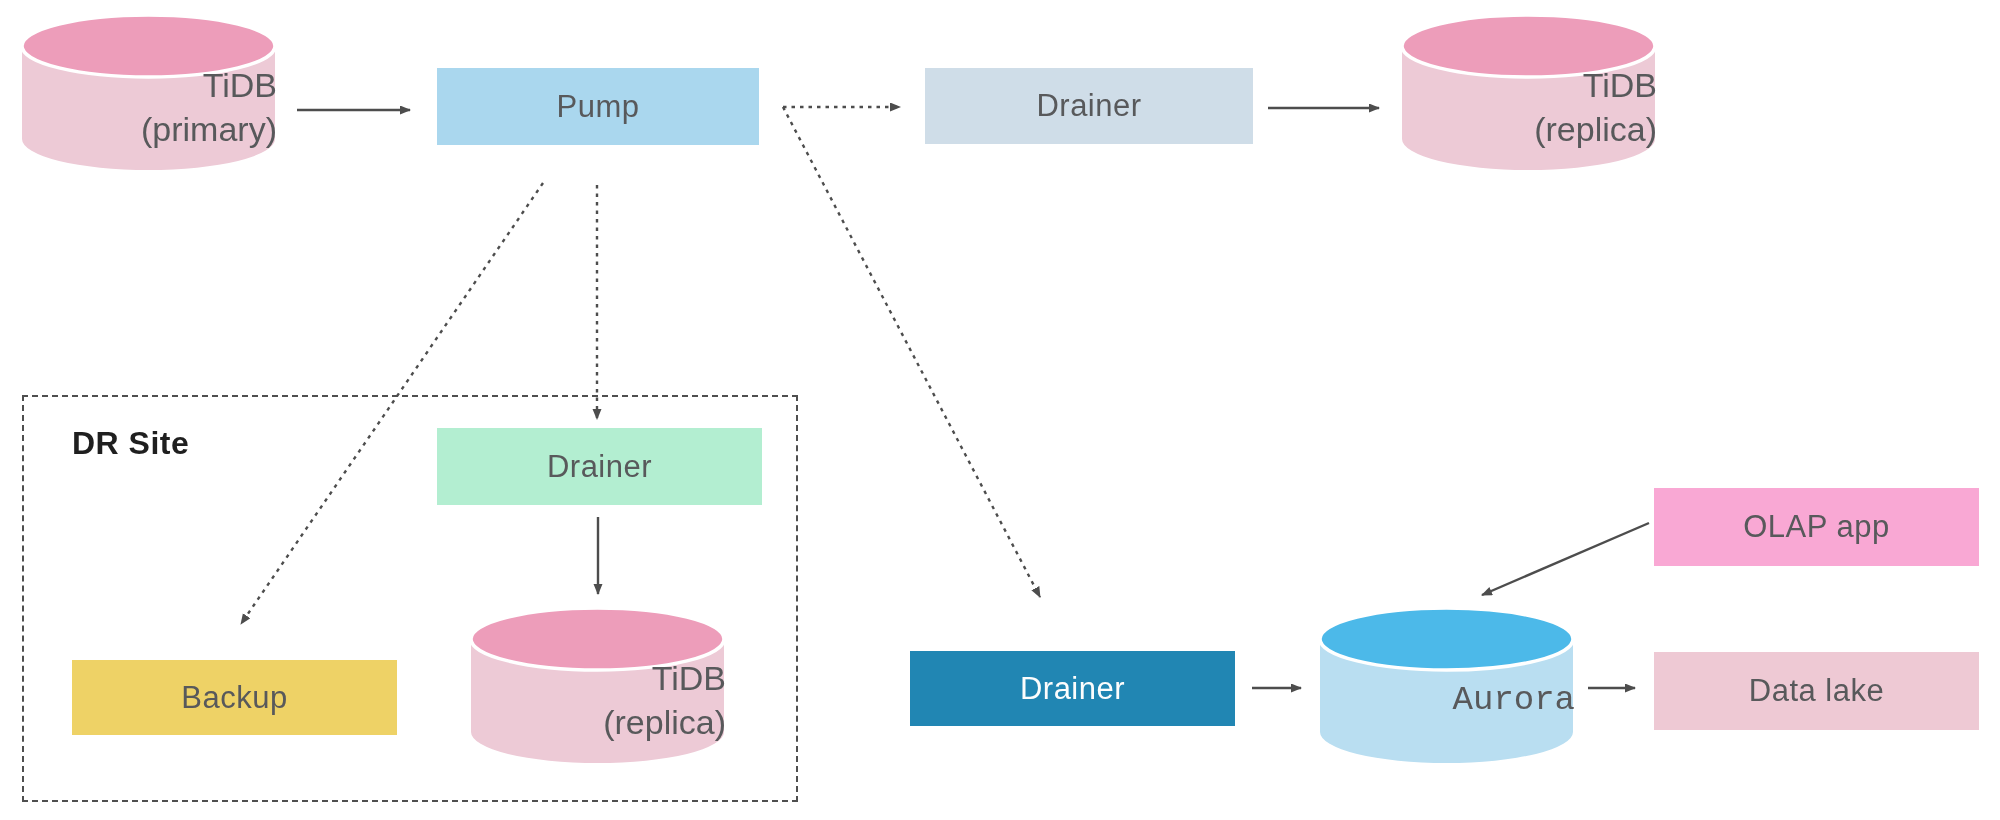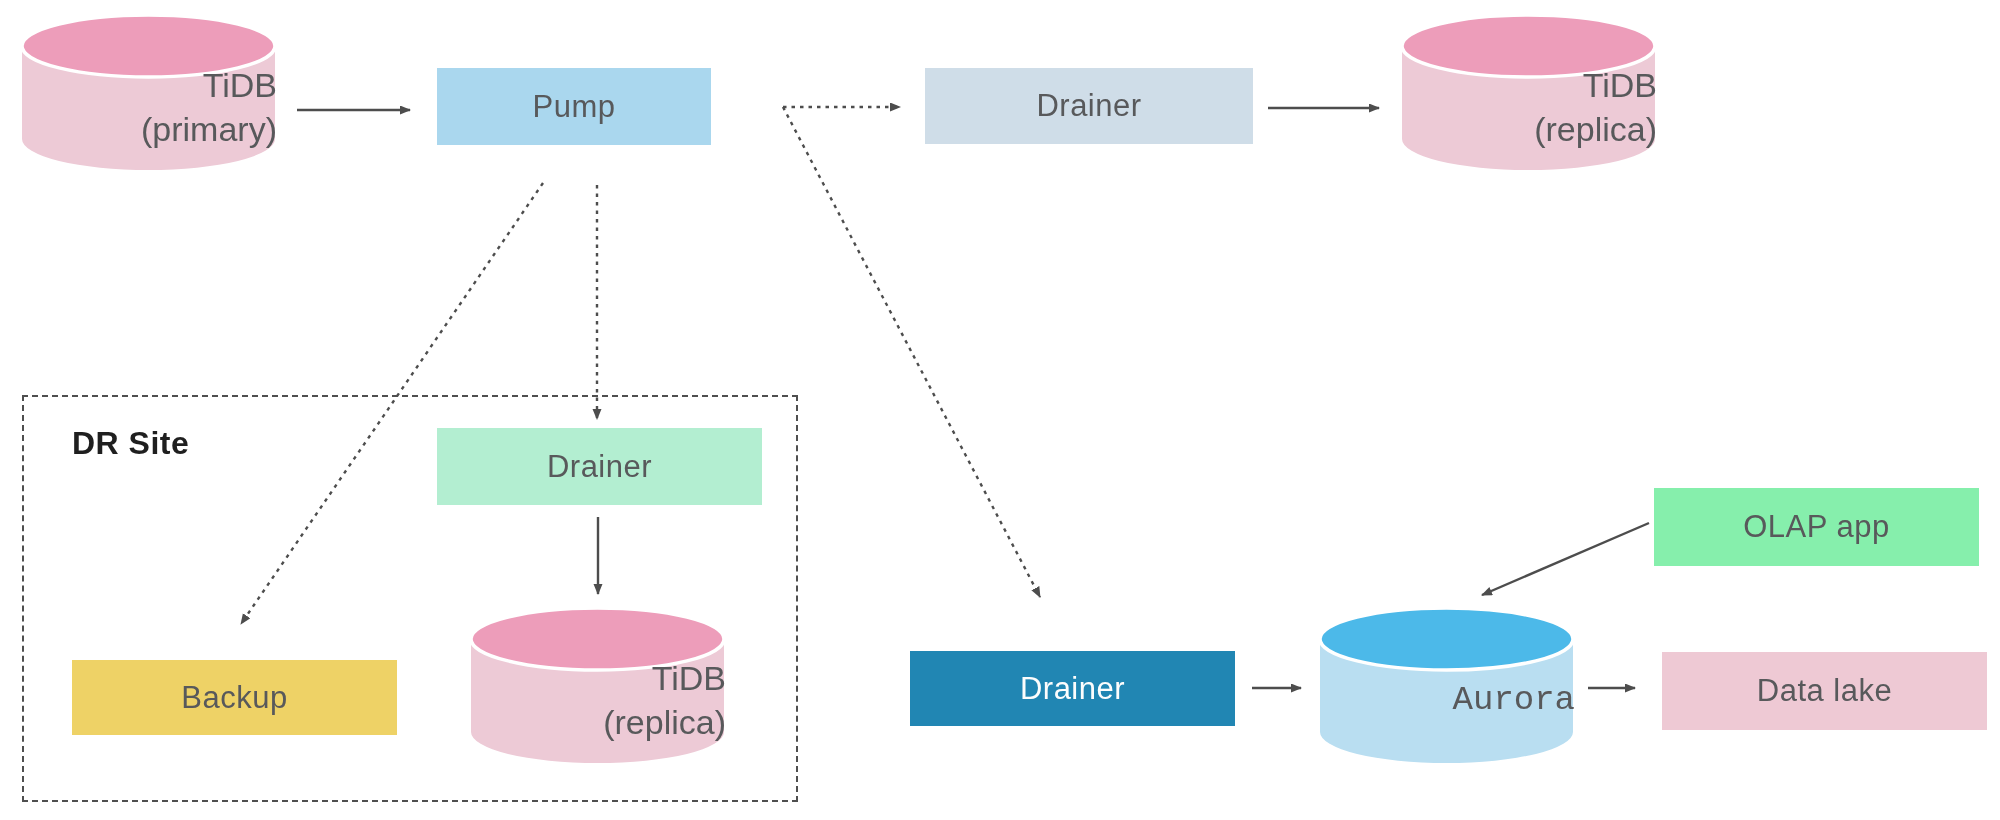--- a/index.html
+++ b/index.html
@@ -34,21 +34,21 @@
     position:absolute;left:22px;top:395px;width:776px;height:407px;
     border:2.5px dashed #4f4f4f;
     box-sizing:border-box;
   }
   #dr-site-label{
     position:absolute;left:48px;top:28px;
     font-size:32px;font-weight:bold;color:#1f1f1f;letter-spacing:.5px;
   }
 
   
-  #node-pump            {left:437px;top:68px;width:274px;height:77px;}
+  #node-pump            {left:437px;top:68px;width:322px;height:77px;}
   #node-drainer-upstream{left:925px;top:68px;width:328px;height:76px;}
   #node-drainer-dr      {left:437px;top:428px;width:325px;height:77px;}
   #node-backup          {left:72px;top:660px;width:325px;height:75px;}
   #node-drainer-olap    {left:910px;top:651px;width:325px;height:75px;}
   #node-olap-app        {left:1654px;top:488px;width:325px;height:78px;}
   #node-data-lake       {left:1654px;top:652px;width:325px;height:78px;}
 
   #cyl-tidb-primary     {left:20px;top:13px;width:257px;height:160px;}
   #cyl-tidb-replica     {left:1400px;top:13px;width:257px;height:160px;}
   #cyl-tidb-replica-dr  {left:469px;top:606px;width:257px;height:160px;}
@@ -144,21 +144,21 @@
   <div class="cyl" id="cyl-aurora">
     <svg width="257" height="160" viewBox="0 0 257 160">
       <path d="M2,33 L2,126 A126.5,31 0 0 0 255,126 L255,33 Z" fill="#b9def1"></path>
       <ellipse cx="128.5" cy="33" rx="126.5" ry="31" stroke="#ffffff" stroke-width="3.5" fill="#4cb9e9"></ellipse>
     </svg>
     <div class="cyl-label">
       <span>Aurora</span>
     </div>
   </div>
 
-  <div class="nbox" id="node-olap-app" style="background-color: #86efac; align-items: center;">
+  <div class="nbox" id="node-olap-app" style="background-color: #f9a8d4; align-items: center;">
     <span>OLAP app</span>
   </div>
 
-  <div class="nbox" id="node-data-lake" style="background-color: rgb(238, 201, 212); margin-left: 8px;">
+  <div class="nbox" id="node-data-lake" style="background-color: rgb(238, 201, 212);">
     <span>Data lake</span>
   </div>
 
 </div>
 
 </body></html>

